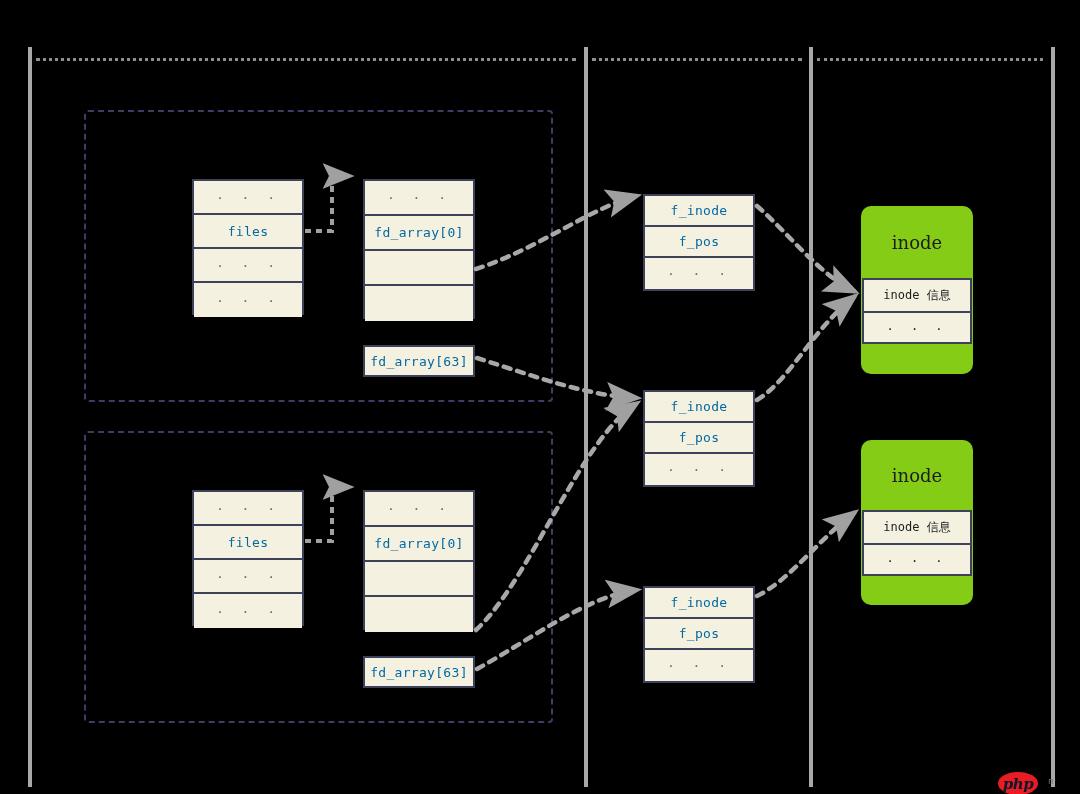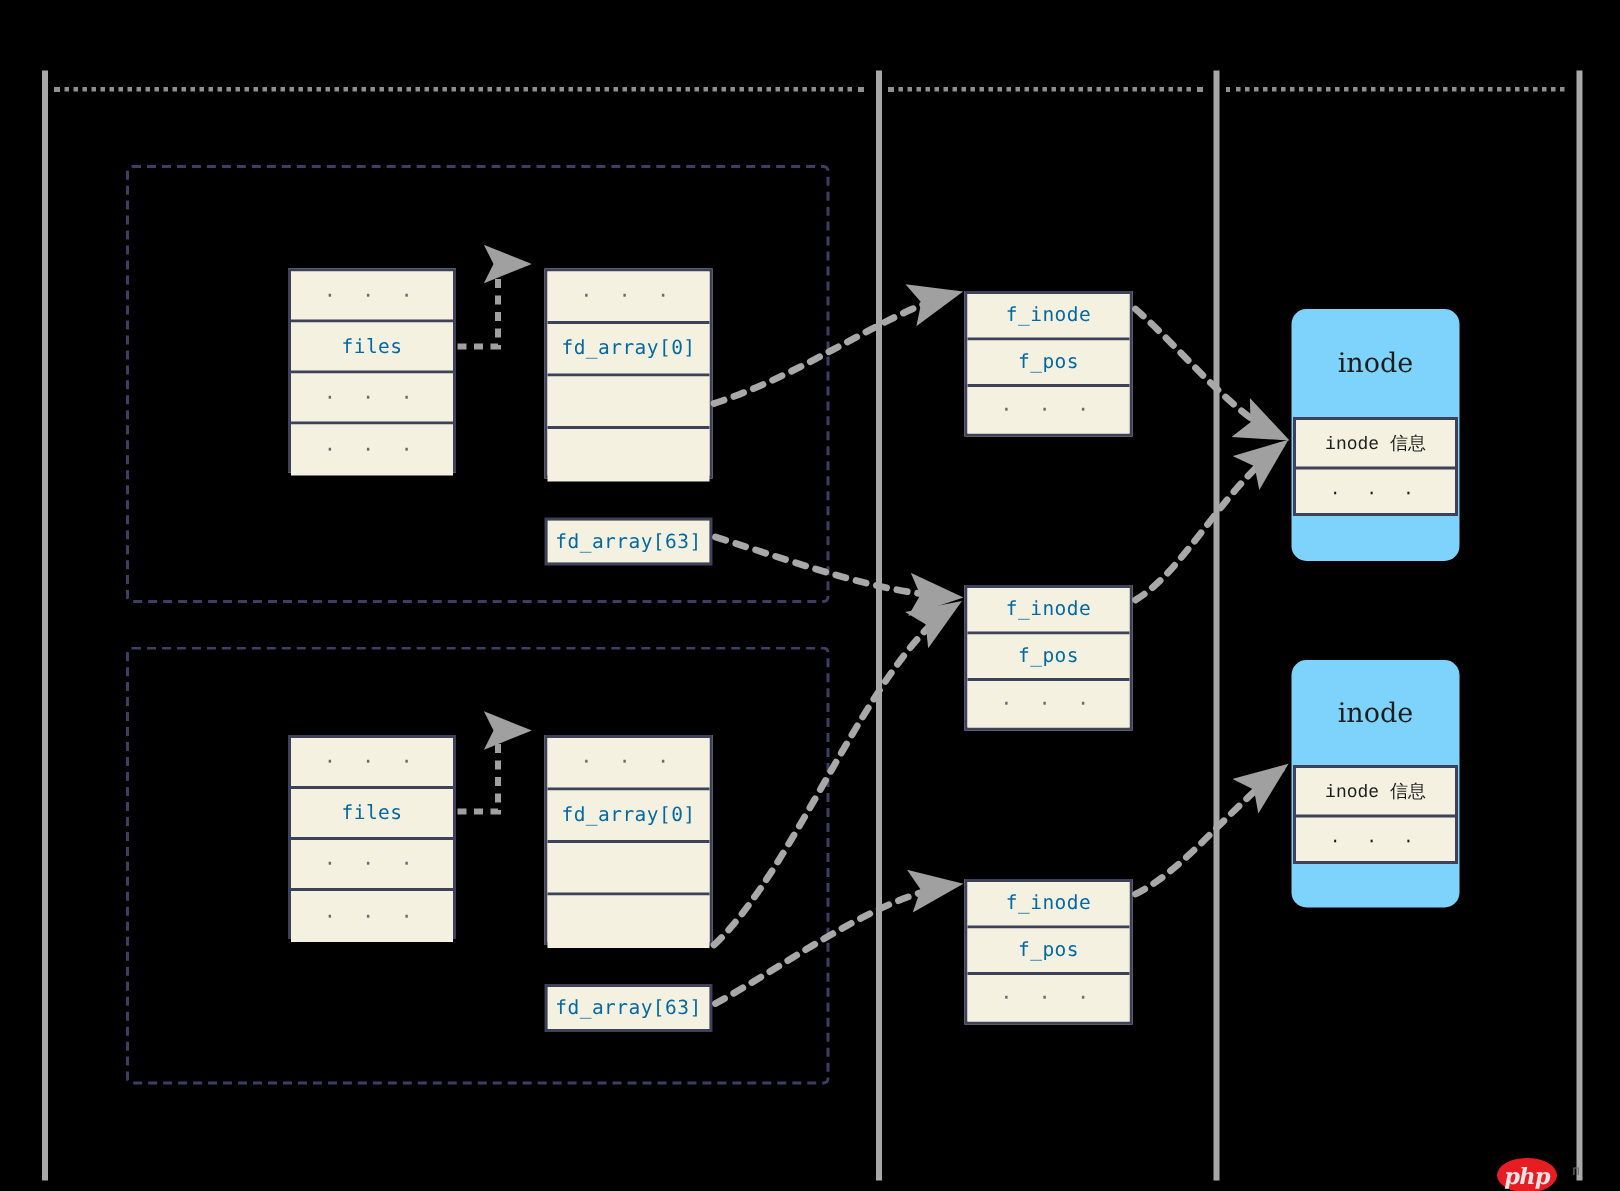--- a/index.html
+++ b/index.html
@@ -57,40 +57,39 @@
   .struct .cell:last-child { border-bottom: none; }
   .cell.dots {
     color: #6b6b6b;
     letter-spacing: 5px;
     font-size: 13px;
   }
   .cell.empty { }
   
   .inode-block {
     position: absolute;
-    background: #7dd3fc;
+    background: #84cc16;
     border-radius: 10px;
     box-sizing: border-box;
   }
   .inode-title {
     position: absolute;
     left: 0; right: 0;
     display: flex;
     align-items: center;
     justify-content: center;
     color: #1d1d1d;
     font-family: "DejaVu Serif", "Liberation Serif", serif;
     font-size: 18px;
   }
   .inode-inner {
     position: absolute;
     border: 2px solid #3d4159;
     background: #f4f1e1;
     box-sizing: border-box;
-    font-family: Liberation Mono, monospace;
   }
   .inode-inner .cell {
     display: flex;
     align-items: center;
     justify-content: center;
     box-sizing: border-box;
     border-bottom: 2px solid #3d4159;
     color: #1d1d1d;
     font-size: 12px;
   }
@@ -106,21 +105,21 @@
   
   .php-badge {
     position: absolute;
     width: 40px;
     height: 23px;
     border-radius: 50%;
     background: #e81d24;
     display: flex;
     align-items: center;
     justify-content: center;
-    color: #e5e5e5;
+    color: #0f172a;
     font-family: "DejaVu Serif", "Liberation Serif", serif;
     font-weight: bold;
     font-style: italic;
     font-size: 15px;
     letter-spacing: -0.5px;
   }
   .corner-mark {
     position: absolute;
     color: #6e6e6e;
     font-size: 9px;

